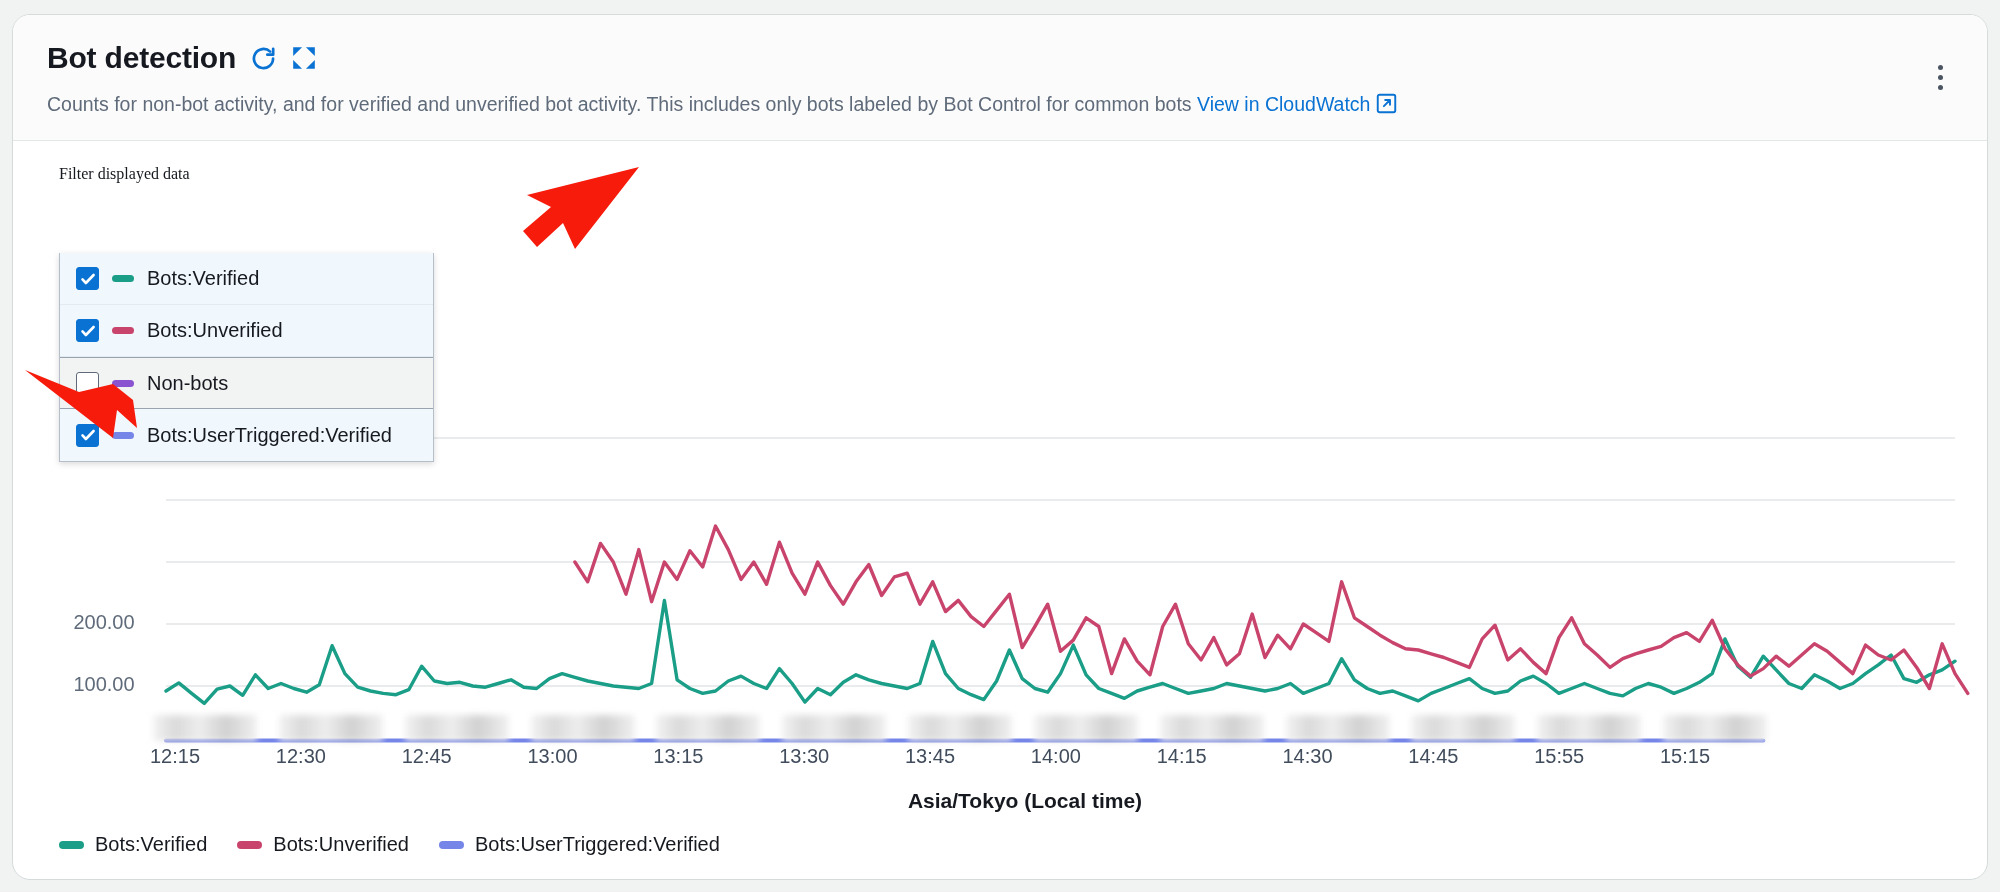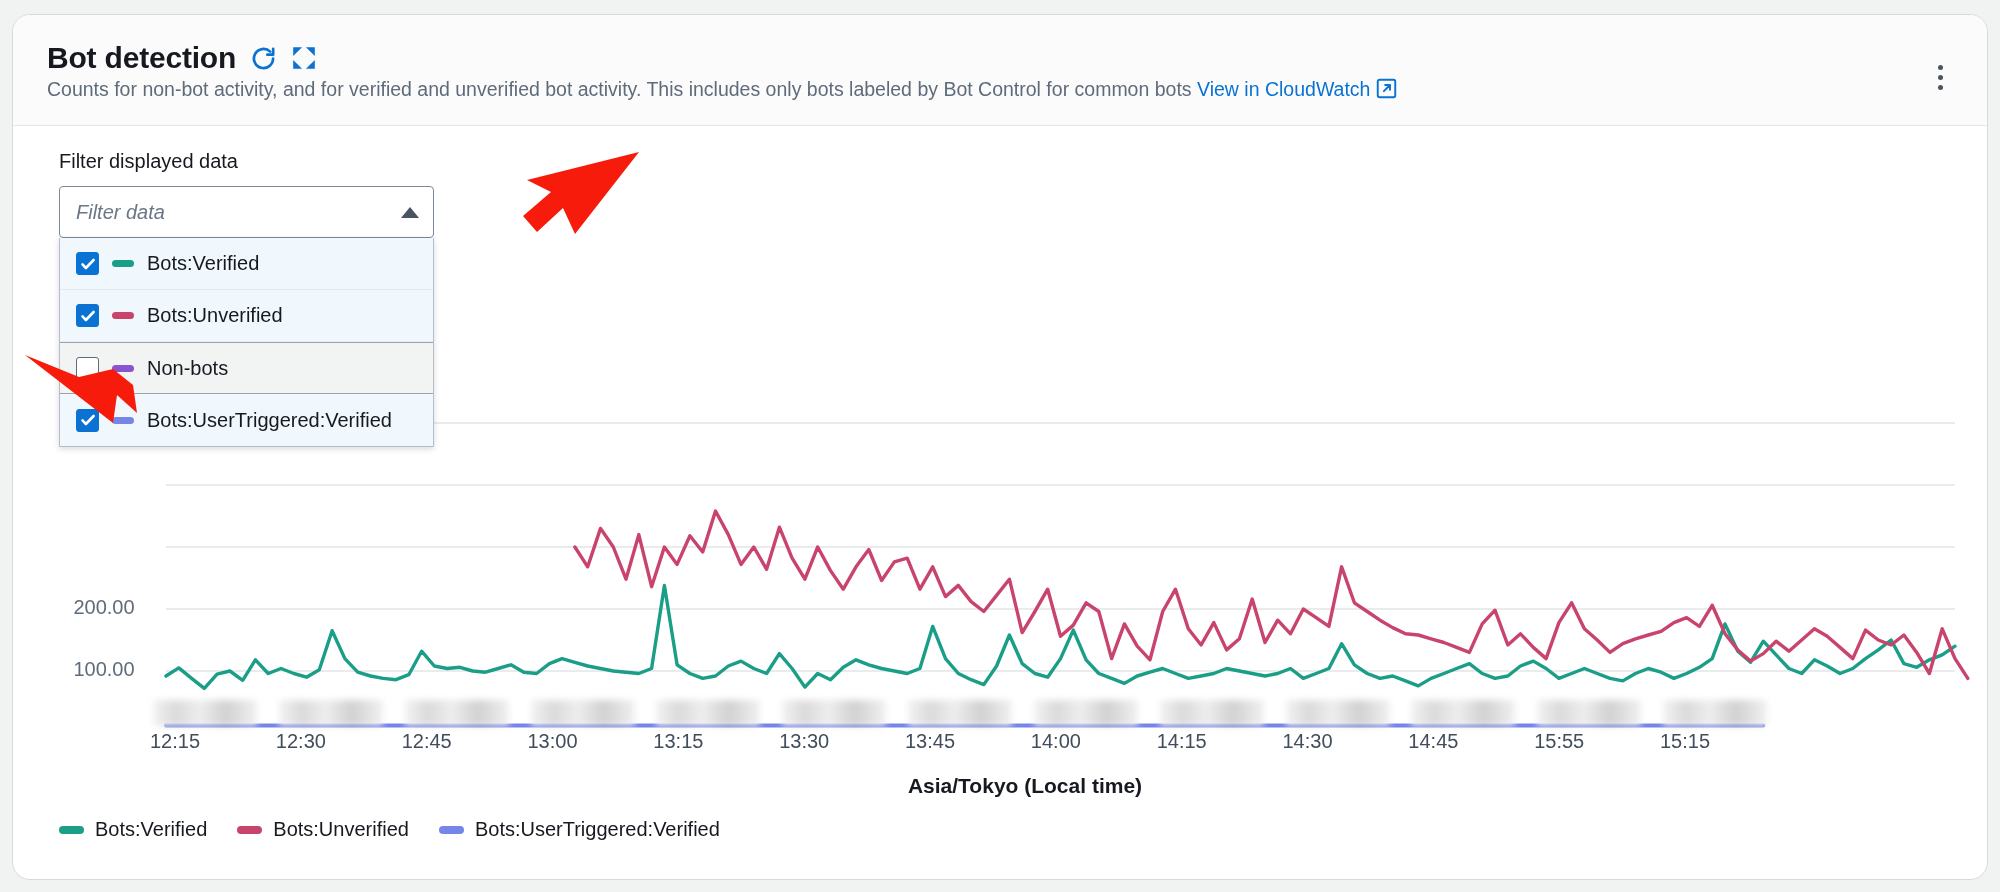--- a/index.html
+++ b/index.html
@@ -44,21 +44,21 @@
     letter-spacing: -0.2px;
   }
   .hdr-icon {
     display: inline-flex;
     align-items: center;
     justify-content: center;
     cursor: pointer;
     line-height: 0;
   }
   .card-desc {
-    margin-top: 1px;
+    margin-top: 16px;
     font-size: 19.5px;
     color: #5f6b7a;
     line-height: 1.35;
   }
   .cw-link {
     color: #0972d3;
     text-decoration: none;
     cursor: pointer;
   }
   .ext-icon { display: inline-block; vertical-align: -3px; margin-left: 6px; }
@@ -73,22 +73,23 @@
     border-radius: 4px;
   }
   .kebab i { width: 5px; height: 5px; border-radius: 50%; background: #4a5561; display:block; }
 
   
   .card-body { position: relative; padding: 0; height: 700px; }
 
   .filter-label {
     position: absolute;
     left: 46px; top: 24px;
-    font-size: 20px;
+    font-size: 16px;
     color: #16191f;
+    font-family: Liberation Serif, serif;
   }
   .filter-box {
     position: absolute;
     left: 46px; top: 60px;
     width: 375px; height: 52px;
     border: 1.5px solid #7d8998;
     border-radius: 4px;
     background: #fff;
     display: flex;
     align-items: center;
@@ -311,24 +312,20 @@
             <span class="leg-label">Bots:Unverified</span>
           </div>
           <div class="leg-item">
             <span class="leg-sw" style="background: rgb(117, 133, 232);"></span>
             <span class="leg-label">Bots:UserTriggered:Verified</span>
           </div>
         </div>
 
       <div class="filter-label">Filter displayed data</div>
 
-      <div class="filter-box">
-        <input class="filter-input" id="filterInput" placeholder="Filter data" style="">
-        <span class="caret-up"></span>
-      </div>
 
       <div class="dropdown" id="dropdown">
           <div class="dd-item">
             <span class="cbox">
               <svg width="16" height="16" viewBox="0 0 16 16" fill="none" stroke="#fff" stroke-width="2.6" stroke-linecap="round" stroke-linejoin="round">
                 <path d="M2.5 8.4l3.4 3.6L13.6 4"></path>
               </svg>
             </span>
             <span class="swatch" style="background: rgb(26, 158, 135);"></span>
             <span>Bots:Verified</span>

